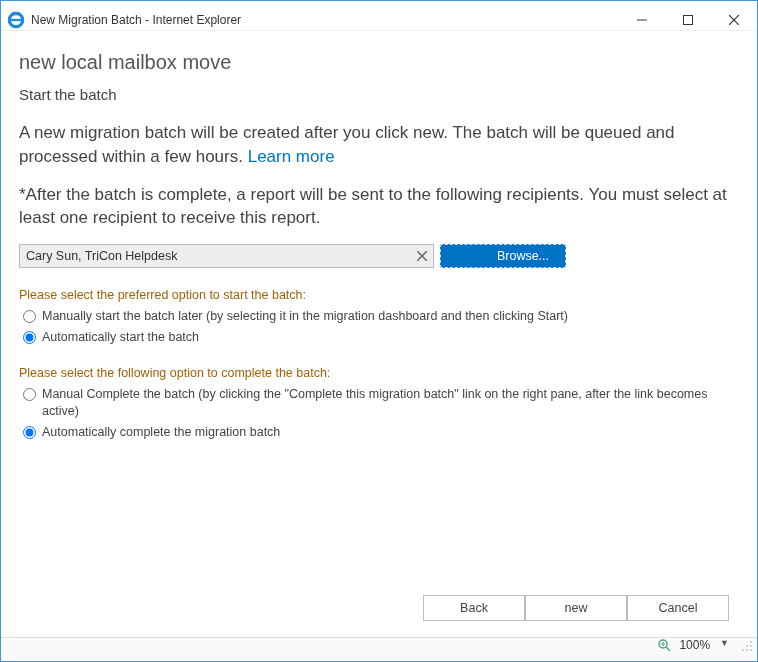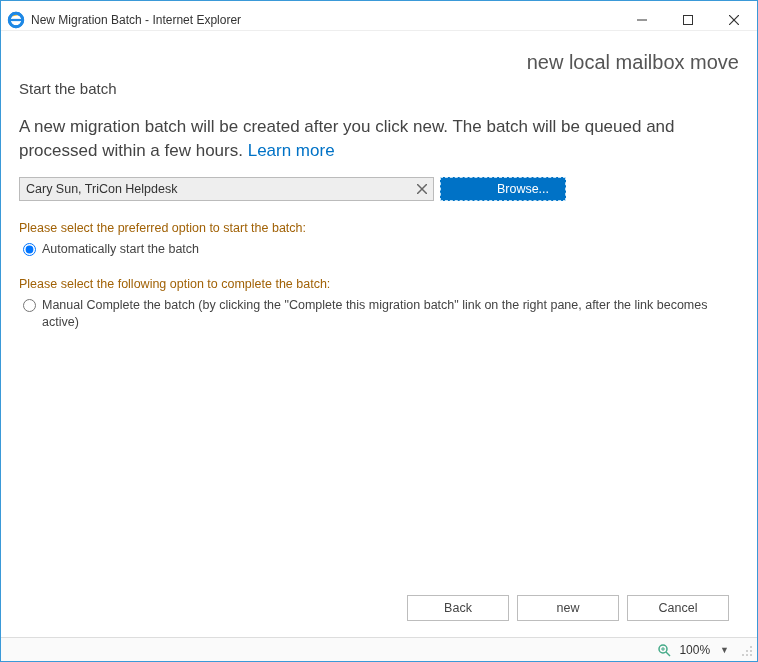--- a/index.html
+++ b/index.html
@@ -47,22 +47,21 @@
     }
     .win-btn svg { display:block; }
     .content {
       padding: 20px 18px 0 18px;
       color: #333;
     }
     .heading {
       font-size: 20px;
       font-weight: 300;
       color: #555;
-      margin-bottom: 6px;
-      text-align: right;
+      margin-bottom: 12px;
     }
     .subheading {
       font-size: 15px;
       color: #444;
       margin-bottom: 18px;
     }
     .body-text {
       font-size: 17px;
       color: #444;
       line-height: 1.4;
@@ -135,21 +134,20 @@
     }
     .radio-row input[type="radio"] {
       margin: 2px 6px 0 0;
       flex-shrink: 0;
     }
     .footer-buttons {
       position: absolute;
       bottom: 40px;
       right: 28px;
       display: flex;
-      gap: 8px;
     }
     .ft-btn {
       width: 102px;
       height: 26px;
       border: 1px solid #bdbdbd;
       background: #fff;
       color: #444;
       font-size: 12.5px;
       display: flex;
       align-items: center;
@@ -157,21 +155,21 @@
       font-family: inherit;
     }
     .status-bar {
       position: absolute;
       bottom: 0;
       left: 0;
       right: 0;
       height: 24px;
       border-top: 1px solid #ddd;
       display: flex;
-      align-items: center;
+      align-items: flex-start;
       justify-content: flex-end;
       padding: 0 4px;
       background: #fafafa;
       gap: 4px;
     }
     .zoom-icon { width:14px; height:14px; }
     .zoom-text { font-size: 12px; color: #333; margin: 0 4px; }
     .dropdown-arrow { font-size: 9px; color: #555; margin: 0 6px 0 2px; }
     .resize-grip { width: 14px; height: 14px; opacity: 0.5; }
   </style>
@@ -209,47 +207,56 @@
 </div>
 
 <div class="content">
   <div class="heading">new local mailbox move</div>
   <div class="subheading">Start the batch</div>
 
   <div class="body-text">
     <span>A new migration batch will be created after you click new. The batch will be queued and processed within a few hours. </span><span class="learn-more">Learn more</span>
   </div>
 
+  <div class="body-text">*After the batch is complete, a report will be sent to the following recipients. You must select at least one recipient to receive this report.</div>
 
   <div class="recipient-row">
     <div class="recipient-input-wrap">
       <input type="text" class="recipient-input" readonly="" value="Cary Sun, TriCon Helpdesk" style="">
       <span class="clear-x">
         <svg width="10" height="10">
             <line x1="0" y1="0" x2="10" y2="10" stroke="#666" stroke-width="1.5"></line>
             <line x1="10" y1="0" x2="0" y2="10" stroke="#666" stroke-width="1.5"></line>
           </svg>
       </span>
     </div>
     <div class="browse-btn">Browse...</div>
   </div>
 
   <div class="option-group">
     <div class="option-prompt">Please select the preferred option to start the batch:</div>
     <label class="radio-row">
+      <input type="radio" name="start" style="">
+      <span>Manually start the batch later (by selecting it in the migration dashboard and then clicking Start)</span>
+    </label>
+    <label class="radio-row">
       <input type="radio" name="start" checked="" style="">
       <span>Automatically start the batch</span>
     </label>
   </div>
 
   <div class="option-group">
     <div class="option-prompt">Please select the following option to complete the batch:</div>
     <label class="radio-row">
       <input type="radio" name="complete" style="">
       <span>Manual Complete the batch (by clicking the "Complete this migration batch" link on the right pane, after the link becomes active)</span>
+    </label>
+    <label class="radio-row">
+      <input type="radio" name="complete" checked="" style="">
+      <span>Automatically complete the migration batch</span>
     </label>
   </div>
 </div>
 
 <div class="footer-buttons">
   <button class="ft-btn">Back</button>
   <button class="ft-btn">new</button>
   <button class="ft-btn">Cancel</button>
 </div>
 

